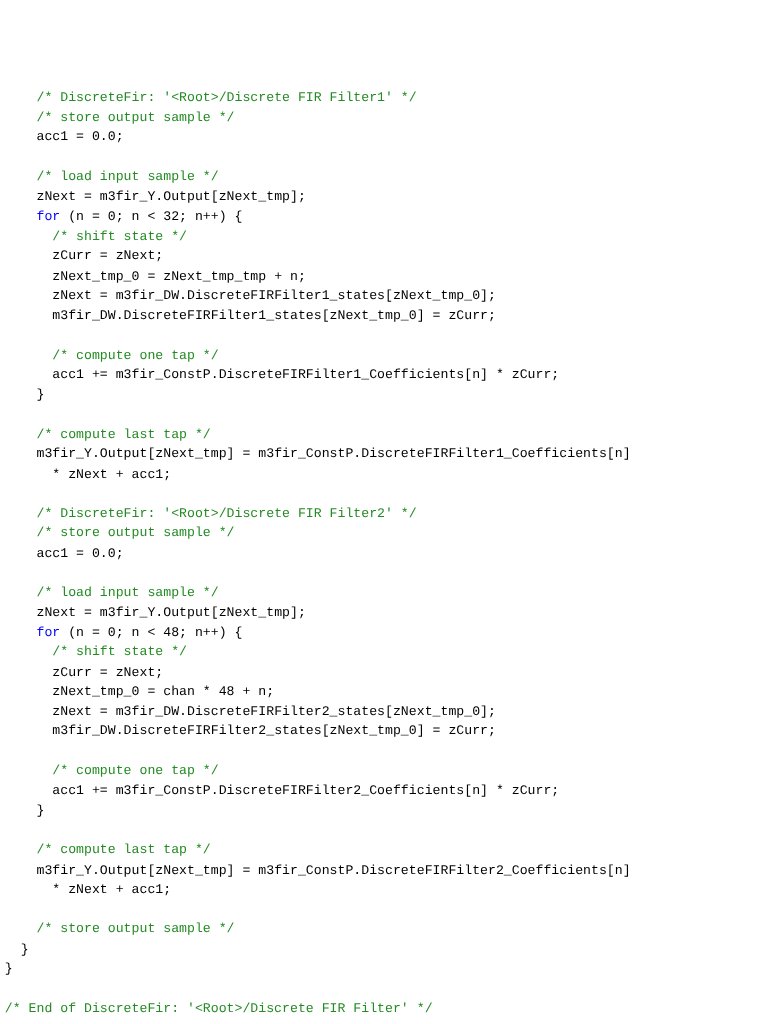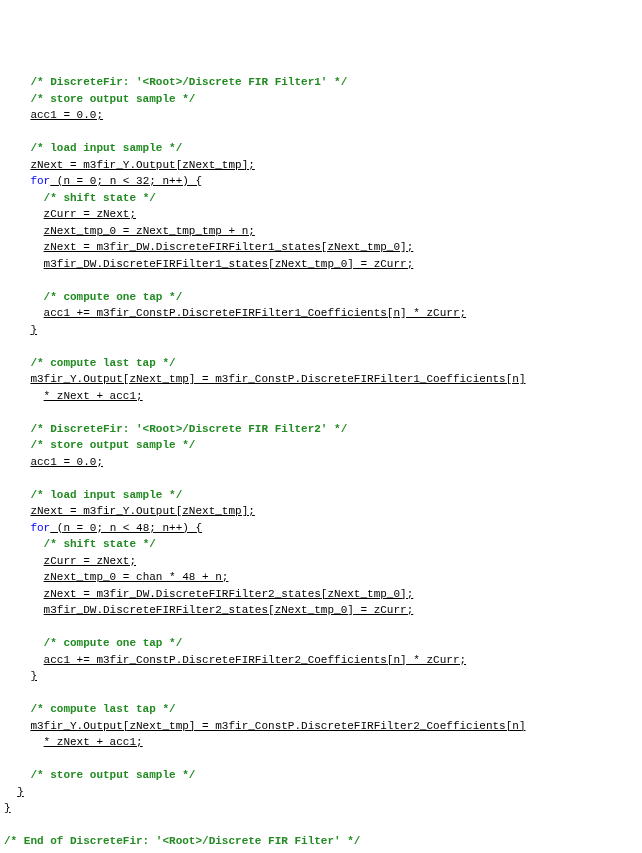--- a/index.html
+++ b/index.html
@@ -5,23 +5,23 @@
     body {
       margin: 0;
       padding: 8px 4px;
       font-family: Consolas, 'Courier New', monospace;
       font-size: 11px;
       line-height: 1.5;
       background: #ffffff;
       white-space: pre;
       color: #000000;
     }
-    .comment { color: #228B22; font-weight: bold; }
+    .comment { color: #228B22; }
     .keyword { color: #0000FF; }
-    .text { color: #000000; text-decoration: underline; }
+    .text { color: #000000; }
   </style>
 </head>
 <body>
 
 
 
 <div id="code-container"><div><span>    </span><span class="comment">/* DiscreteFir: '&lt;Root&gt;/Discrete FIR Filter1' */</span></div><div><span>    </span><span class="comment">/* store output sample */</span></div><div><span>    </span><span class="text">acc1 = 0.0;</span></div><div>&nbsp;</div><div><span>    </span><span class="comment">/* load input sample */</span></div><div><span>    </span><span class="text">zNext = m3fir_Y.Output[zNext_tmp];</span></div><div><span>    </span><span class="keyword">for</span><span class="text"> (n = 0; n &lt; 32; n++) {</span></div><div><span>      </span><span class="comment">/* shift state */</span></div><div><span>      </span><span class="text">zCurr = zNext;</span></div><div><span>      </span><span class="text">zNext_tmp_0 = zNext_tmp_tmp + n;</span></div><div><span>      </span><span class="text">zNext = m3fir_DW.DiscreteFIRFilter1_states[zNext_tmp_0];</span></div><div><span>      </span><span class="text">m3fir_DW.DiscreteFIRFilter1_states[zNext_tmp_0] = zCurr;</span></div><div>&nbsp;</div><div><span>      </span><span class="comment">/* compute one tap */</span></div><div><span>      </span><span class="text">acc1 += m3fir_ConstP.DiscreteFIRFilter1_Coefficients[n] * zCurr;</span></div><div><span>    </span><span class="text">}</span></div><div>&nbsp;</div><div><span>    </span><span class="comment">/* compute last tap */</span></div><div><span>    </span><span class="text">m3fir_Y.Output[zNext_tmp] = m3fir_ConstP.DiscreteFIRFilter1_Coefficients[n]</span></div><div><span>      </span><span class="text">* zNext + acc1;</span></div><div>&nbsp;</div><div><span>    </span><span class="comment">/* DiscreteFir: '&lt;Root&gt;/Discrete FIR Filter2' */</span></div><div><span>    </span><span class="comment">/* store output sample */</span></div><div><span>    </span><span class="text">acc1 = 0.0;</span></div><div>&nbsp;</div><div><span>    </span><span class="comment">/* load input sample */</span></div><div><span>    </span><span class="text">zNext = m3fir_Y.Output[zNext_tmp];</span></div><div><span>    </span><span class="keyword">for</span><span class="text"> (n = 0; n &lt; 48; n++) {</span></div><div><span>      </span><span class="comment">/* shift state */</span></div><div><span>      </span><span class="text">zCurr = zNext;</span></div><div><span>      </span><span class="text">zNext_tmp_0 = chan * 48 + n;</span></div><div><span>      </span><span class="text">zNext = m3fir_DW.DiscreteFIRFilter2_states[zNext_tmp_0];</span></div><div><span>      </span><span class="text">m3fir_DW.DiscreteFIRFilter2_states[zNext_tmp_0] = zCurr;</span></div><div>&nbsp;</div><div><span>      </span><span class="comment">/* compute one tap */</span></div><div><span>      </span><span class="text">acc1 += m3fir_ConstP.DiscreteFIRFilter2_Coefficients[n] * zCurr;</span></div><div><span>    </span><span class="text">}</span></div><div>&nbsp;</div><div><span>    </span><span class="comment">/* compute last tap */</span></div><div><span>    </span><span class="text">m3fir_Y.Output[zNext_tmp] = m3fir_ConstP.DiscreteFIRFilter2_Coefficients[n]</span></div><div><span>      </span><span class="text">* zNext + acc1;</span></div><div>&nbsp;</div><div><span>    </span><span class="comment">/* store output sample */</span></div><div><span>  </span><span class="text">}</span></div><div><span></span><span class="text">}</span></div><div>&nbsp;</div><div><span></span><span class="comment">/* End of DiscreteFir: '&lt;Root&gt;/Discrete FIR Filter' */</span></div></div>
 
 
 

